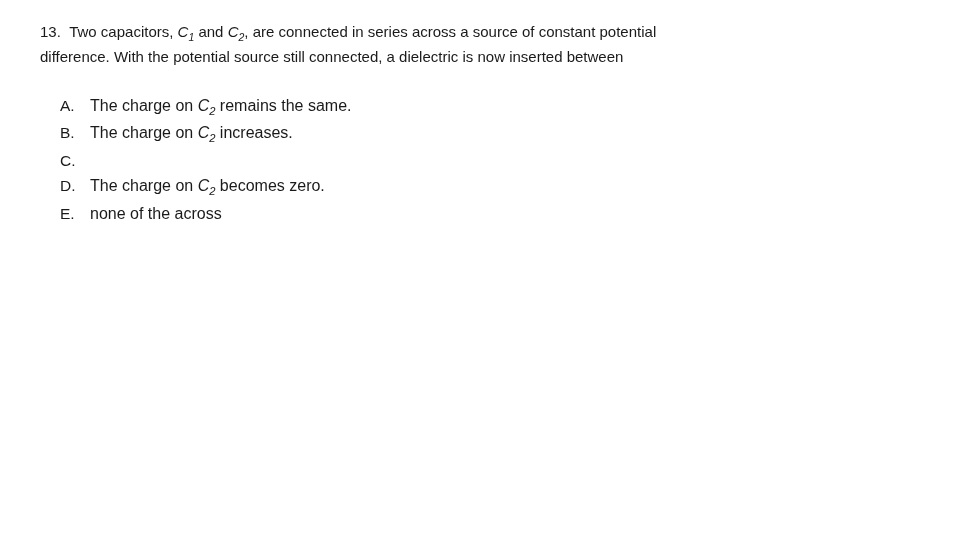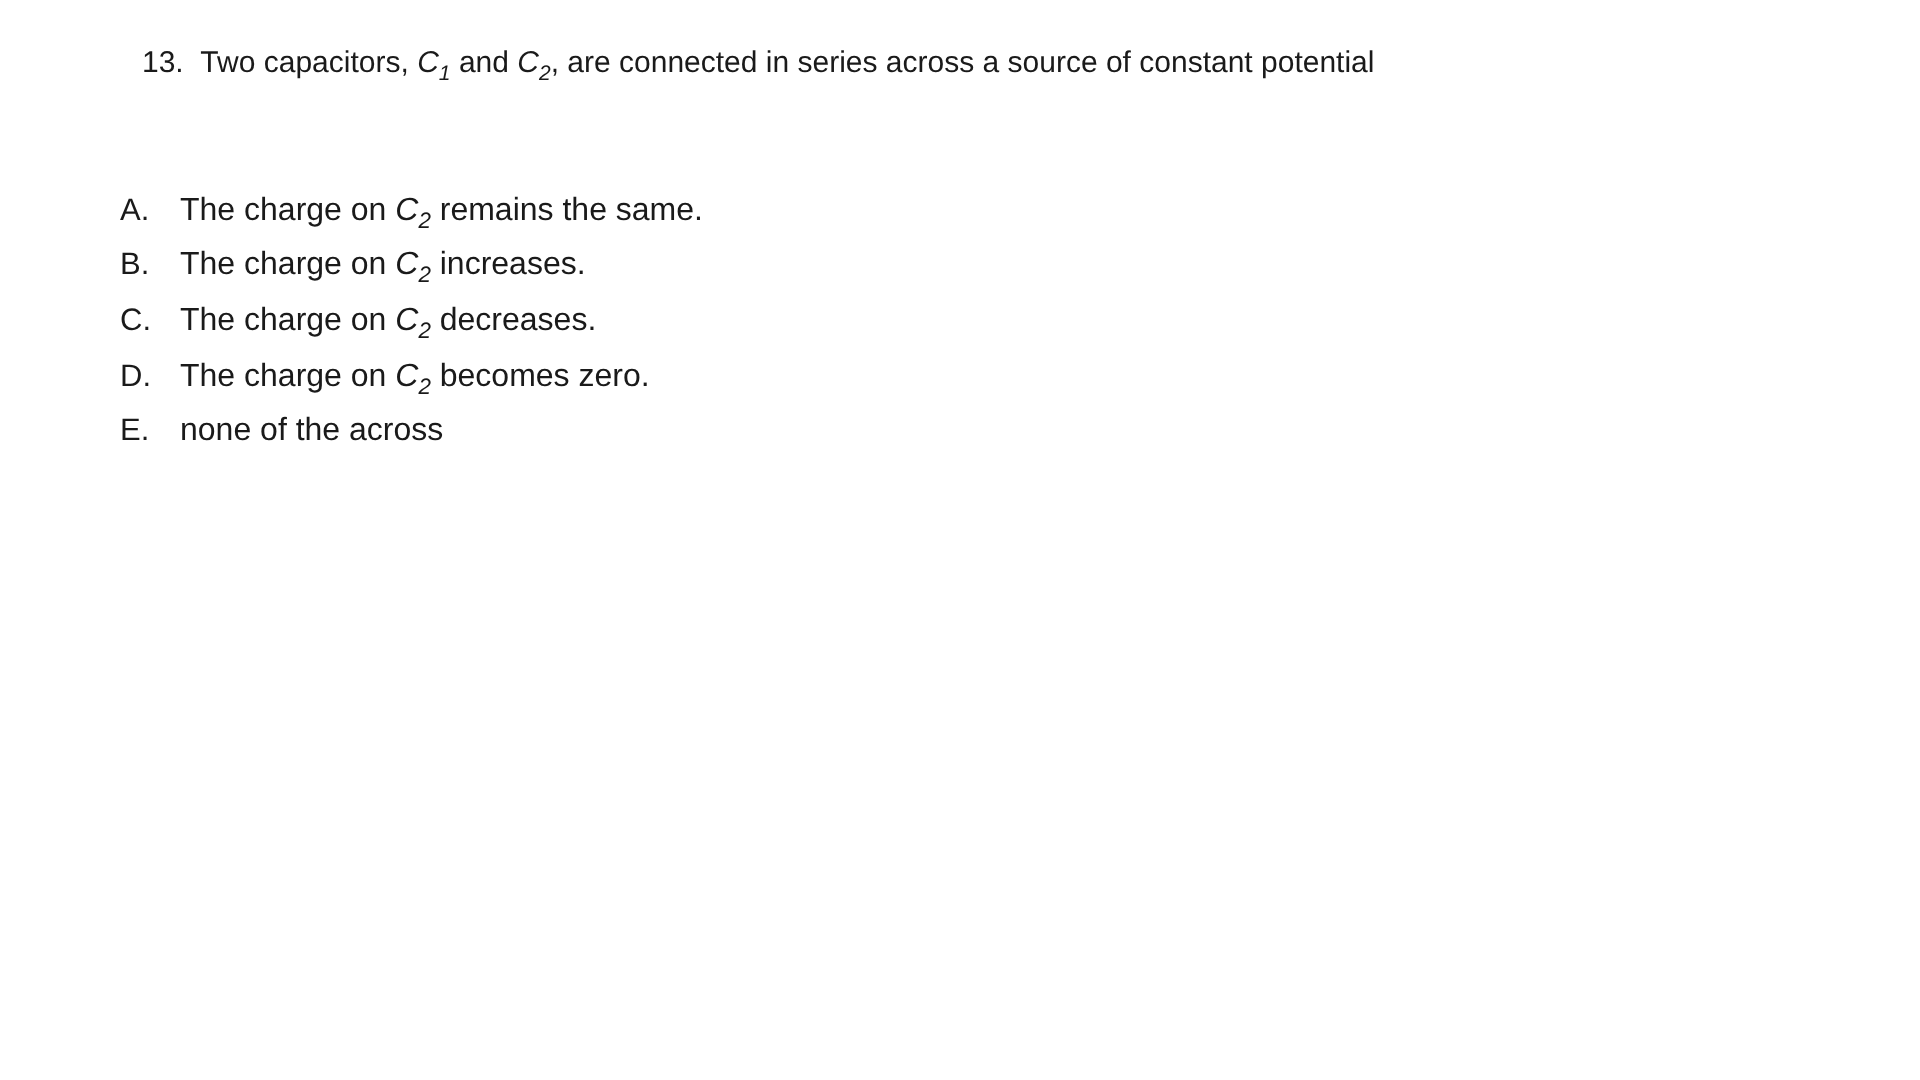--- a/index.html
+++ b/index.html
@@ -18,21 +18,20 @@
       overflow: hidden;
     }
 
     .page-container {
       padding: 20px 40px;
       max-width: 960px;
     }
 
     .question-block {
       margin-bottom: 24px;
-      margin-left: 31px;
     }
 
     .question-text {
       font-size: 15px;
       line-height: 1.55;
       color: #1a1a1a;
     }
 
     .math-var {
       font-style: italic;
@@ -69,36 +68,35 @@
       font-style: italic;
     }
   </style>
 </head>
 <body>
 
 <div class="page-container">
   <div class="question-block">
     <div class="question-text">
       <span>13.&nbsp;&nbsp;Two capacitors,&nbsp;</span><span class="math-var"><i>C</i><sub>1</sub></span>&nbsp;<span>and</span>&nbsp;<span class="math-var"><i>C</i><sub>2</sub></span><span>, are connected in series across a source of constant potential</span><br>
-      <br>
+      <span>difference. With the potential source still connected, a dielectric is now inserted between</span><br>
     </div>
   </div>
 
   <ul class="answer-list">
     <li>
       <span class="answer-label">A.</span>
       <span class="answer-text">The charge on <span class="math-var"><i>C</i><sub>2</sub></span> remains the same.</span>
     </li>
     <li>
       <span class="answer-label">B.</span>
       <span class="answer-text">The charge on <span class="math-var"><i>C</i><sub>2</sub></span> increases.</span>
     </li>
     <li>
       <span class="answer-label">C.</span>
-      <span class="answer-text">The charge on <span class="math-var"><i>C</i><sub>2</sub></span> decreases.</span>
     </li>
     <li>
       <span class="answer-label">D.</span>
       <span class="answer-text">The charge on <span class="math-var"><i>C</i><sub>2</sub></span> becomes zero.</span>
     </li>
     <li>
       <span class="answer-label">E.</span>
       <span class="answer-text">none of the across</span>
     </li>
   </ul>

